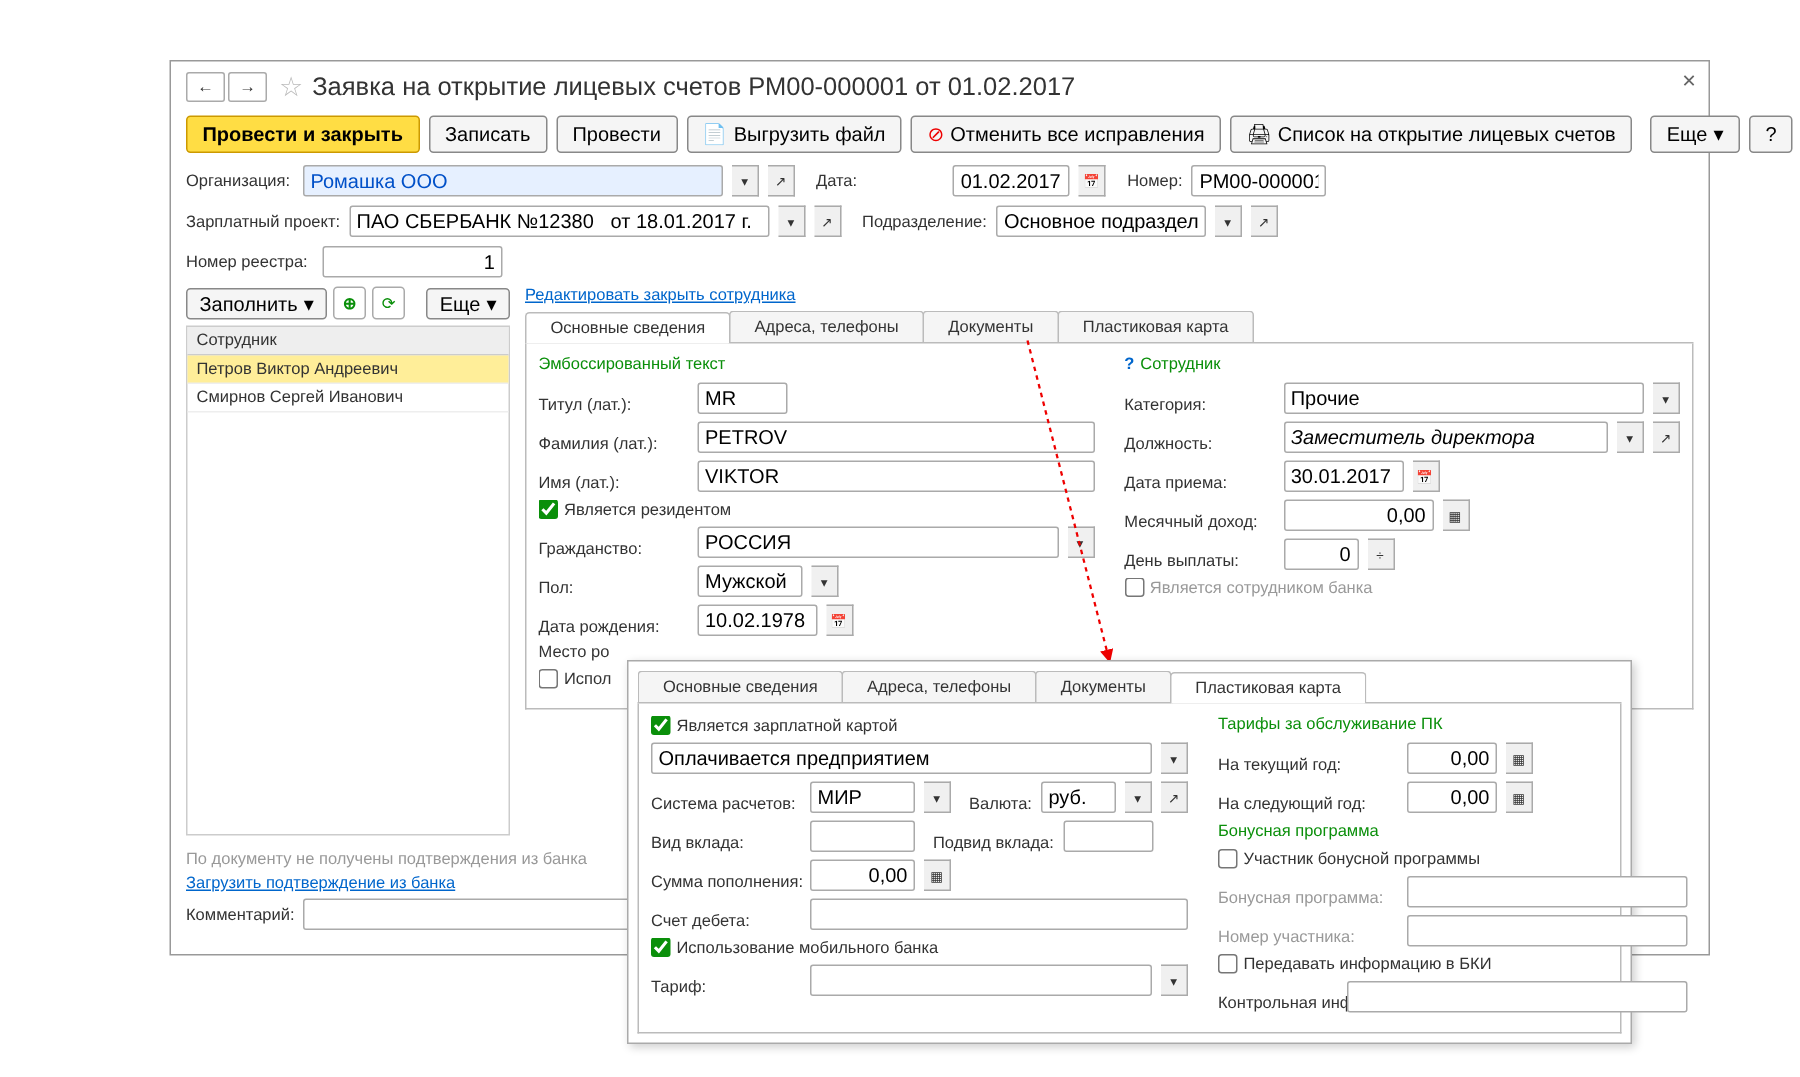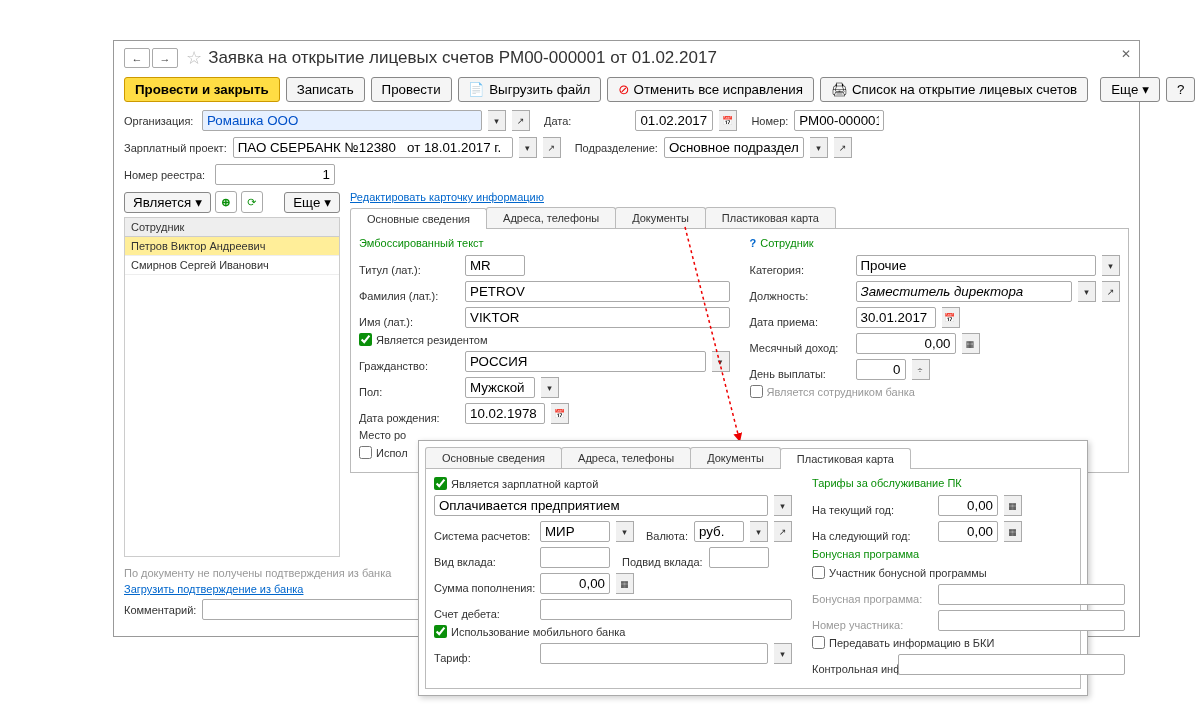--- a/index.html
+++ b/index.html
@@ -106,35 +106,35 @@
     </div>
 
     <div class="row">
       <span class="label" style="width:85px">Номер реестра:</span>
       <input class="input num-right" style="width: 120px;" value="1">
     </div>
 
     <div class="two-col">
       <div class="left-pane">
         <div class="small-toolbar">
-          <button class="btn"><span>Является</span> ▾</button>
+          <button class="btn"><span>Заполнить</span> ▾</button>
           <span class="icon-btn" style="color:#0a8f0a;font-weight:bold">⊕</span>
           <span class="icon-btn" style="color:#0a8f0a">⟳</span>
           <div class="spacer"></div>
           <button class="btn"><span>Еще</span> ▾</button>
         </div>
         <div class="list">
           <div class="list-header">Сотрудник</div>
           <div class="list-item selected">Петров Виктор Андреевич</div>
           <div class="list-item">Смирнов Сергей Иванович</div>
         </div>
       </div>
 
       <div class="right-pane">
-        <div style="margin-bottom:4px"><span class="link">Редактировать карточку информацию</span></div>
+        <div style="margin-bottom:4px"><span class="link">Редактировать закрыть сотрудника</span></div>
         <div class="tabs">
           <div class="tab active">Основные сведения</div>
           <div class="tab">Адреса, телефоны</div>
           <div class="tab">Документы</div>
           <div class="tab">Пластиковая карта</div>
         </div>
         <div class="tab-body">
           <div class="col">
             <div class="section-title">Эмбоссированный текст</div>
             <div class="form-row">

